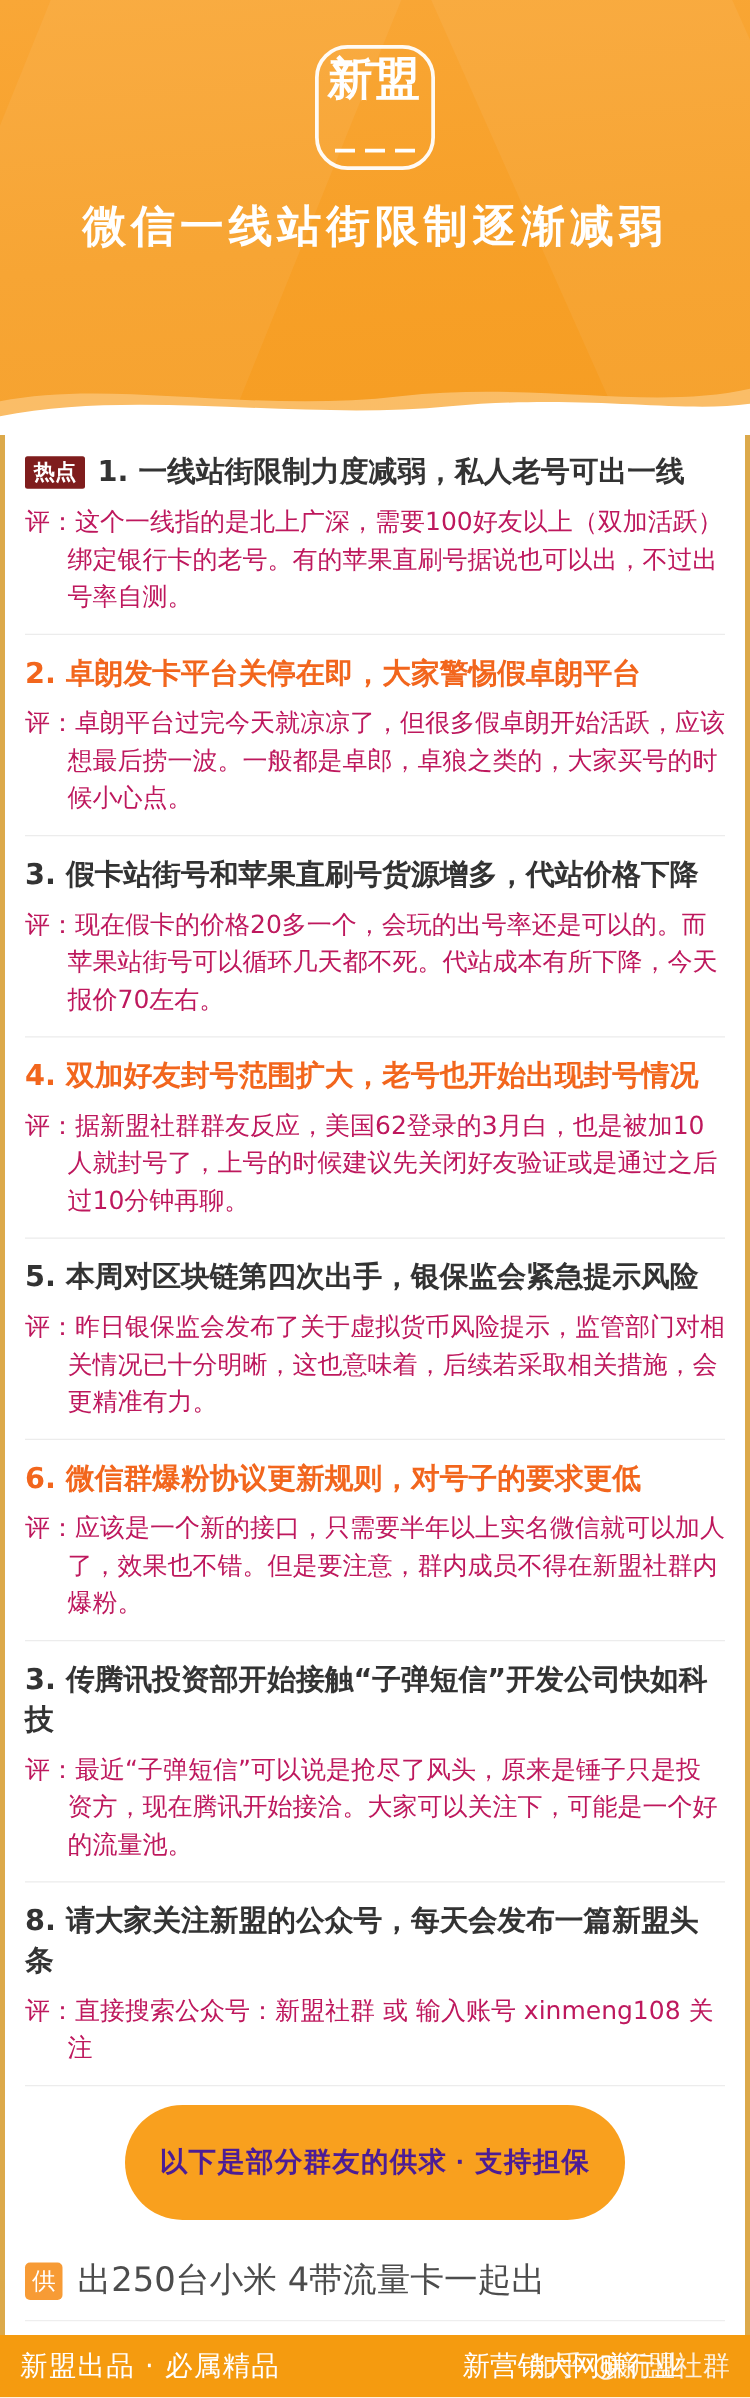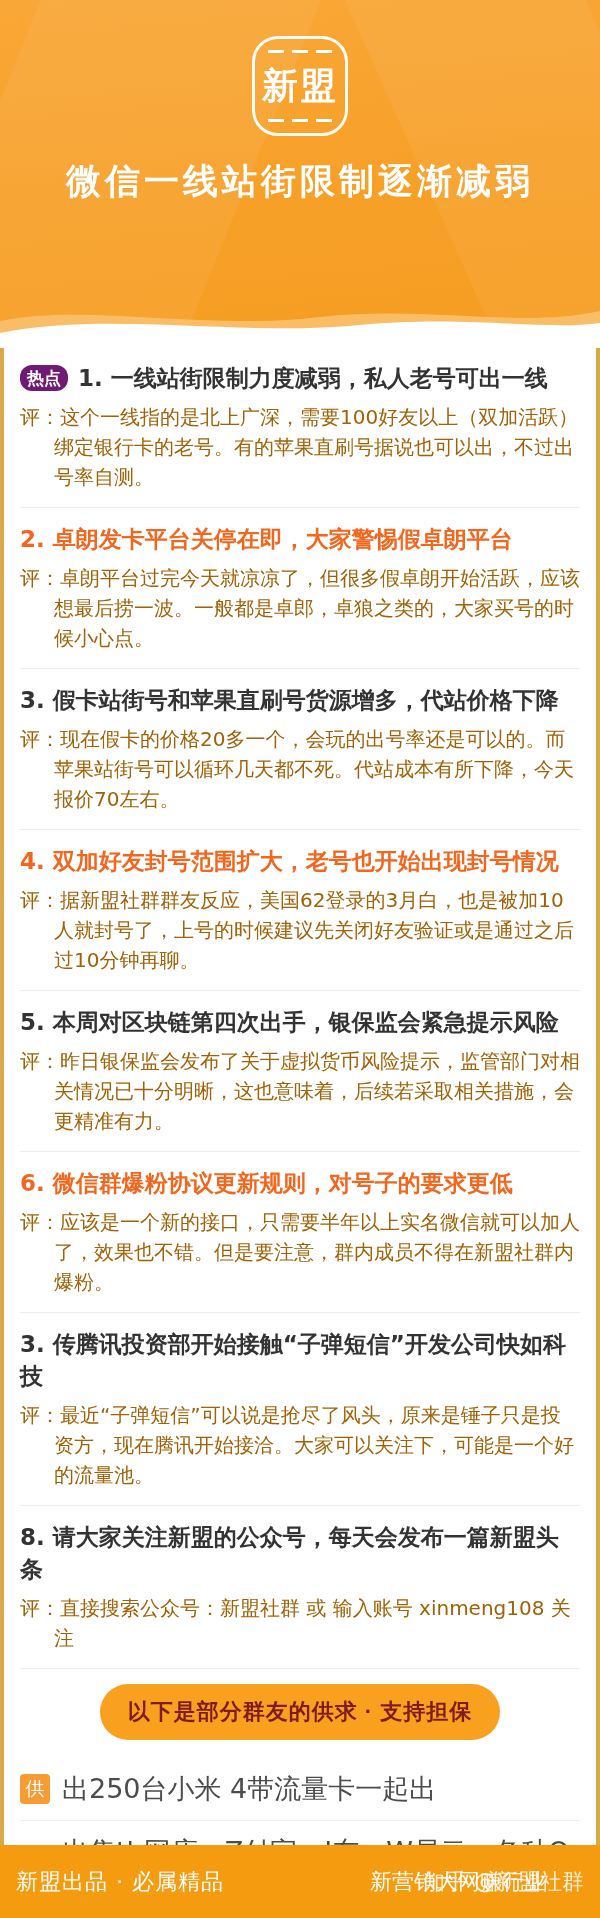--- a/index.html
+++ b/index.html
@@ -12,21 +12,21 @@
   
   .hero { position:relative; height:348px; flex:none;
           background:linear-gradient(175deg,#F9A737 0%,#F7A028 55%,#F69D22 100%);
           overflow:hidden; }
   .ray { position:absolute; background:rgba(255,255,255,.06); }
   .ray1 { width:260px; height:900px; left:-30px; top:-250px; transform:rotate(22deg); }
   .ray2 { width:220px; height:900px; right:-60px; top:-260px; transform:rotate(-24deg); }
 
   .logo { position:relative; width:96px; height:100px; margin:36px auto 0;
           border:3px solid rgba(255,255,255,.95); border-radius:26px;
-          display:flex; align-items:center; justify-content:center; }
+          display:flex; align-items:flex-start; justify-content:center; }
   .logo:before, .logo:after { content:""; position:absolute; left:13px; right:13px; height:3px;
           background:repeating-linear-gradient(90deg,#fff 0 16px, transparent 16px 24px); }
   .logo:before { top:11px; } .logo:after { bottom:11px; }
   .logo-text { color:#fff; font-size:36px; font-weight:bold; letter-spacing:2px; }
 
   .issue-pill { display:flex; width:fit-content; margin:26px auto 0; height:62px;
           border:3px solid #fff; border-radius:999px; overflow:hidden; }
   .issue-pill .left { display:flex; align-items:center; padding:0 28px; color:#fff;
           font-size:31px; font-weight:bold; letter-spacing:2px; }
   .issue-pill .right { display:flex; align-items:center; padding:0 30px; background:#fff;
@@ -37,38 +37,38 @@
 
   .waves { position:absolute; left:0; right:0; bottom:-1px; display:block; width:600px; height:48px; }
 
   
   .sheet { flex:1; background:#fff; border-left:4px solid #DCA94A; border-right:4px solid #DCA94A;
            padding:14px 16px 0; overflow:hidden; }
 
   .item-title { font-size:23px; font-weight:bold; color:#333; line-height:32px; margin-bottom:8px;
                 display:flex; align-items:center; }
   .item-title.orange { color:#F2661D; }
-  .hot-badge { flex:none; display:inline-block; background:#701a75; color:#fff; font-size:17px;
-               font-weight:bold; border-radius:12px; padding:3px 7px; margin-right:10px; line-height:1.2; }
-  .item-comment { font-size:20px; color:#a16207; line-height:30px; padding-left:34px; text-indent:-34px; }
+  .hot-badge { flex:none; display:inline-block; background:#7f1d1d; color:#fff; font-size:17px;
+               font-weight:bold; border-radius:2px; padding:3px 7px; margin-right:10px; line-height:1.2; }
+  .item-comment { font-size:20px; color:#be185d; line-height:30px; padding-left:34px; text-indent:-34px; }
   .divider { border-top:1px solid #ececec; margin:15px 0; }
 
   .section-btn { display:block; width:fit-content; margin:8px auto 18px; background:#F9A01E;
-          color:#7f1d1d; font-size:22px; font-weight:bold; border:none; border-radius:999px;
-          padding:13px 28px; letter-spacing:1px; cursor:pointer; }
+          color:#4c1d95; font-size:22px; font-weight:bold; border:none; border-radius:999px;
+          padding:31px 28px; letter-spacing:1px; cursor:pointer; }
 
   .market-row { display:flex; align-items:center; padding:16px 0; }
   .market-badge { flex:none; width:30px; height:30px; border-radius:4px; color:#fff; font-size:19px;
           display:flex; align-items:center; justify-content:center; margin-right:12px; }
   .market-badge.supply { background:#F79B35; }
   .market-text { font-size:27px; color:#4c4c4c; line-height:30px; }
   .market-div { border-top:1px solid #eee; }
 
   
-  .footer { flex:none; height:73px; background:#F59B0F; display:flex; align-items:center;
+  .footer { flex:none; height:50px; background:#F59B0F; display:flex; align-items:center;
             justify-content:space-between; padding:0 16px; color:#fff; }
   .footer-left { font-size:22px; letter-spacing:1px; }
   .footer-right { position:relative; width:330px; height:100%; }
   .footer-right span { position:absolute; top:50%; transform:translateY(-50%); white-space:nowrap;
             font-size:22px; color:#fff; }
   .fr-main { right:38px; }
   .fr-watermark { right:0; opacity:.85; }
 </style>
 </head>
 <body>

